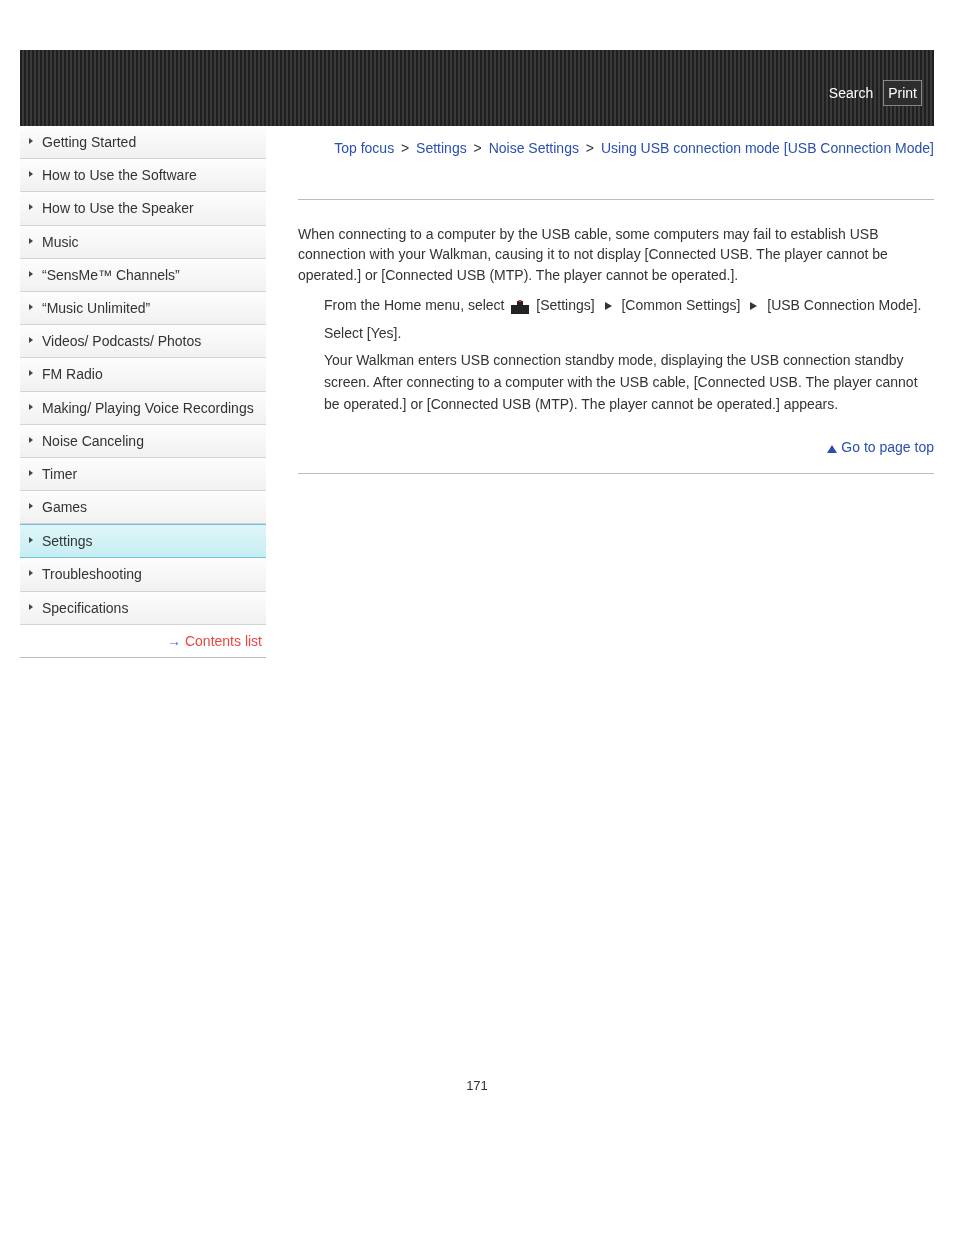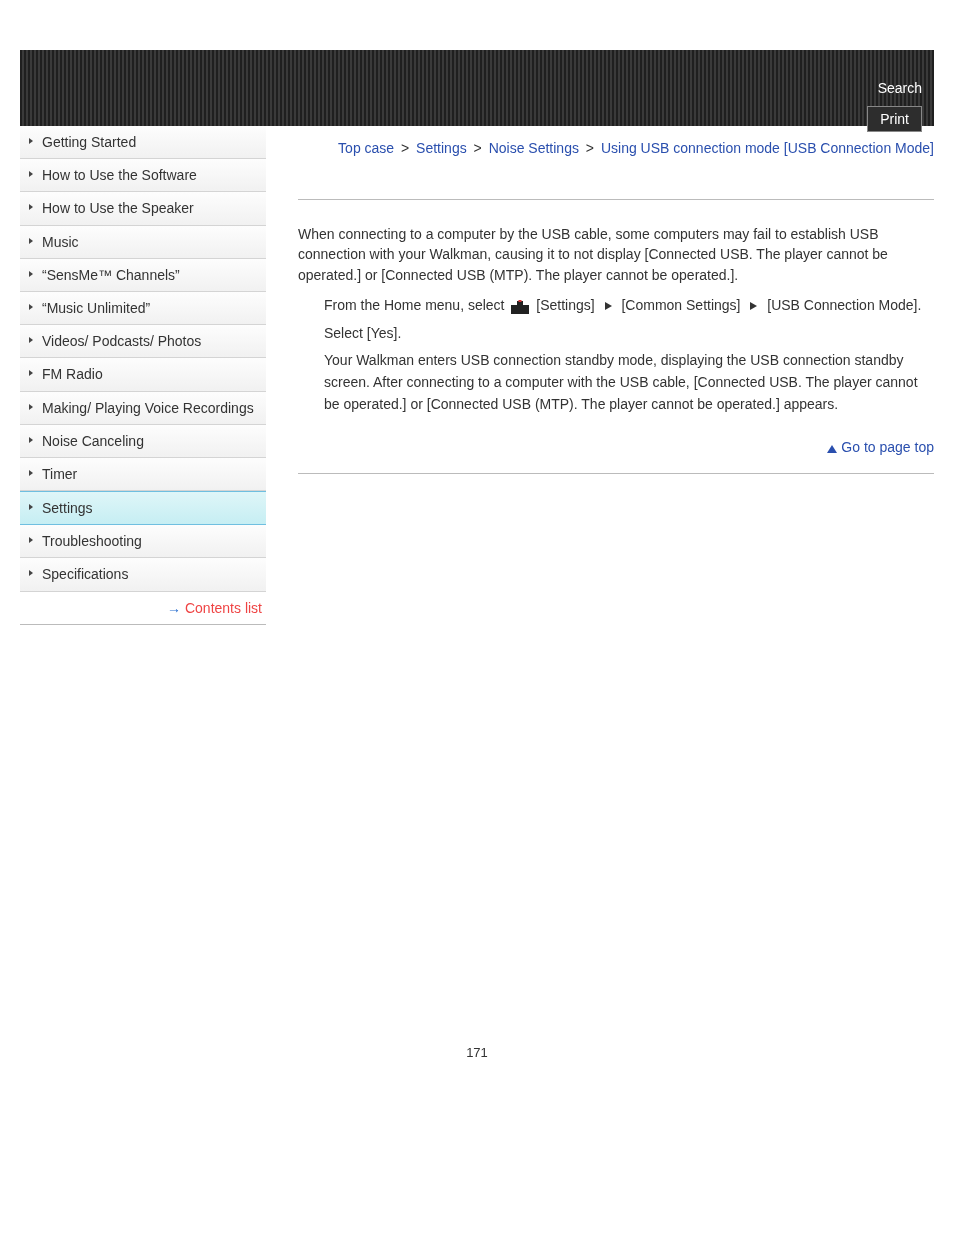--- a/index.html
+++ b/index.html
@@ -21,32 +21,31 @@
     margin-top: 50px;
     background: repeating-linear-gradient(90deg, #1f1f1f 0px, #1f1f1f 2px, #3a3a3a 2px, #3a3a3a 4px);
     position: relative;
   }
   .header-actions {
     position: absolute;
     right: 12px;
     top: 30px;
     display: flex;
     gap: 10px;
-    align-items: flex-end;
-    flex-direction: column;
+    align-items: center;
   }
   .search-label {
     color: #fff;
     font-size: 14px;
   }
   .print-btn {
     color: #fff;
     background: #2d2d2d;
     border: 1px solid #888;
-    padding: 4px 12px;
+    padding: 4px 4px;
     font-size: 14px;
     cursor: pointer;
   }
   .container {
     display: flex;
     align-items: flex-start;
   }
   .sidebar {
     width: 246px;
     flex: 0 0 246px;
@@ -155,32 +154,33 @@
       <div class="menu-item">How to Use the Software</div>
       <div class="menu-item">How to Use the Speaker</div>
       <div class="menu-item">Music</div>
       <div class="menu-item">“SensMe™ Channels”</div>
       <div class="menu-item">“Music Unlimited”</div>
       <div class="menu-item">Videos/ Podcasts/ Photos</div>
       <div class="menu-item">FM Radio</div>
       <div class="menu-item">Making/ Playing Voice Recordings</div>
       <div class="menu-item">Noise Canceling</div>
       <div class="menu-item">Timer</div>
+      <div class="menu-item">Games</div>
       <div class="menu-item active">Settings</div>
       <div class="menu-item">Troubleshooting</div>
       <div class="menu-item">Specifications</div>
       <div class="contents-list-wrap">
         <span class="contents-list">Contents list</span>
       </div>
     </div>
 
     <div class="main">
 
       <div class="breadcrumbs">
-        <span class="bc-link">Top case</span>
+        <span class="bc-link">Top focus</span>
         <span class="bc-sep">&gt;</span>
         <span class="bc-link">Settings</span>
         <span class="bc-sep">&gt;</span>
         <span class="bc-link">Noise Settings</span>
         <span class="bc-sep">&gt;</span>
         <span class="bc-link">Using USB connection mode [USB Connection Mode]</span>
       </div>
 
       <hr class="sep">
 

